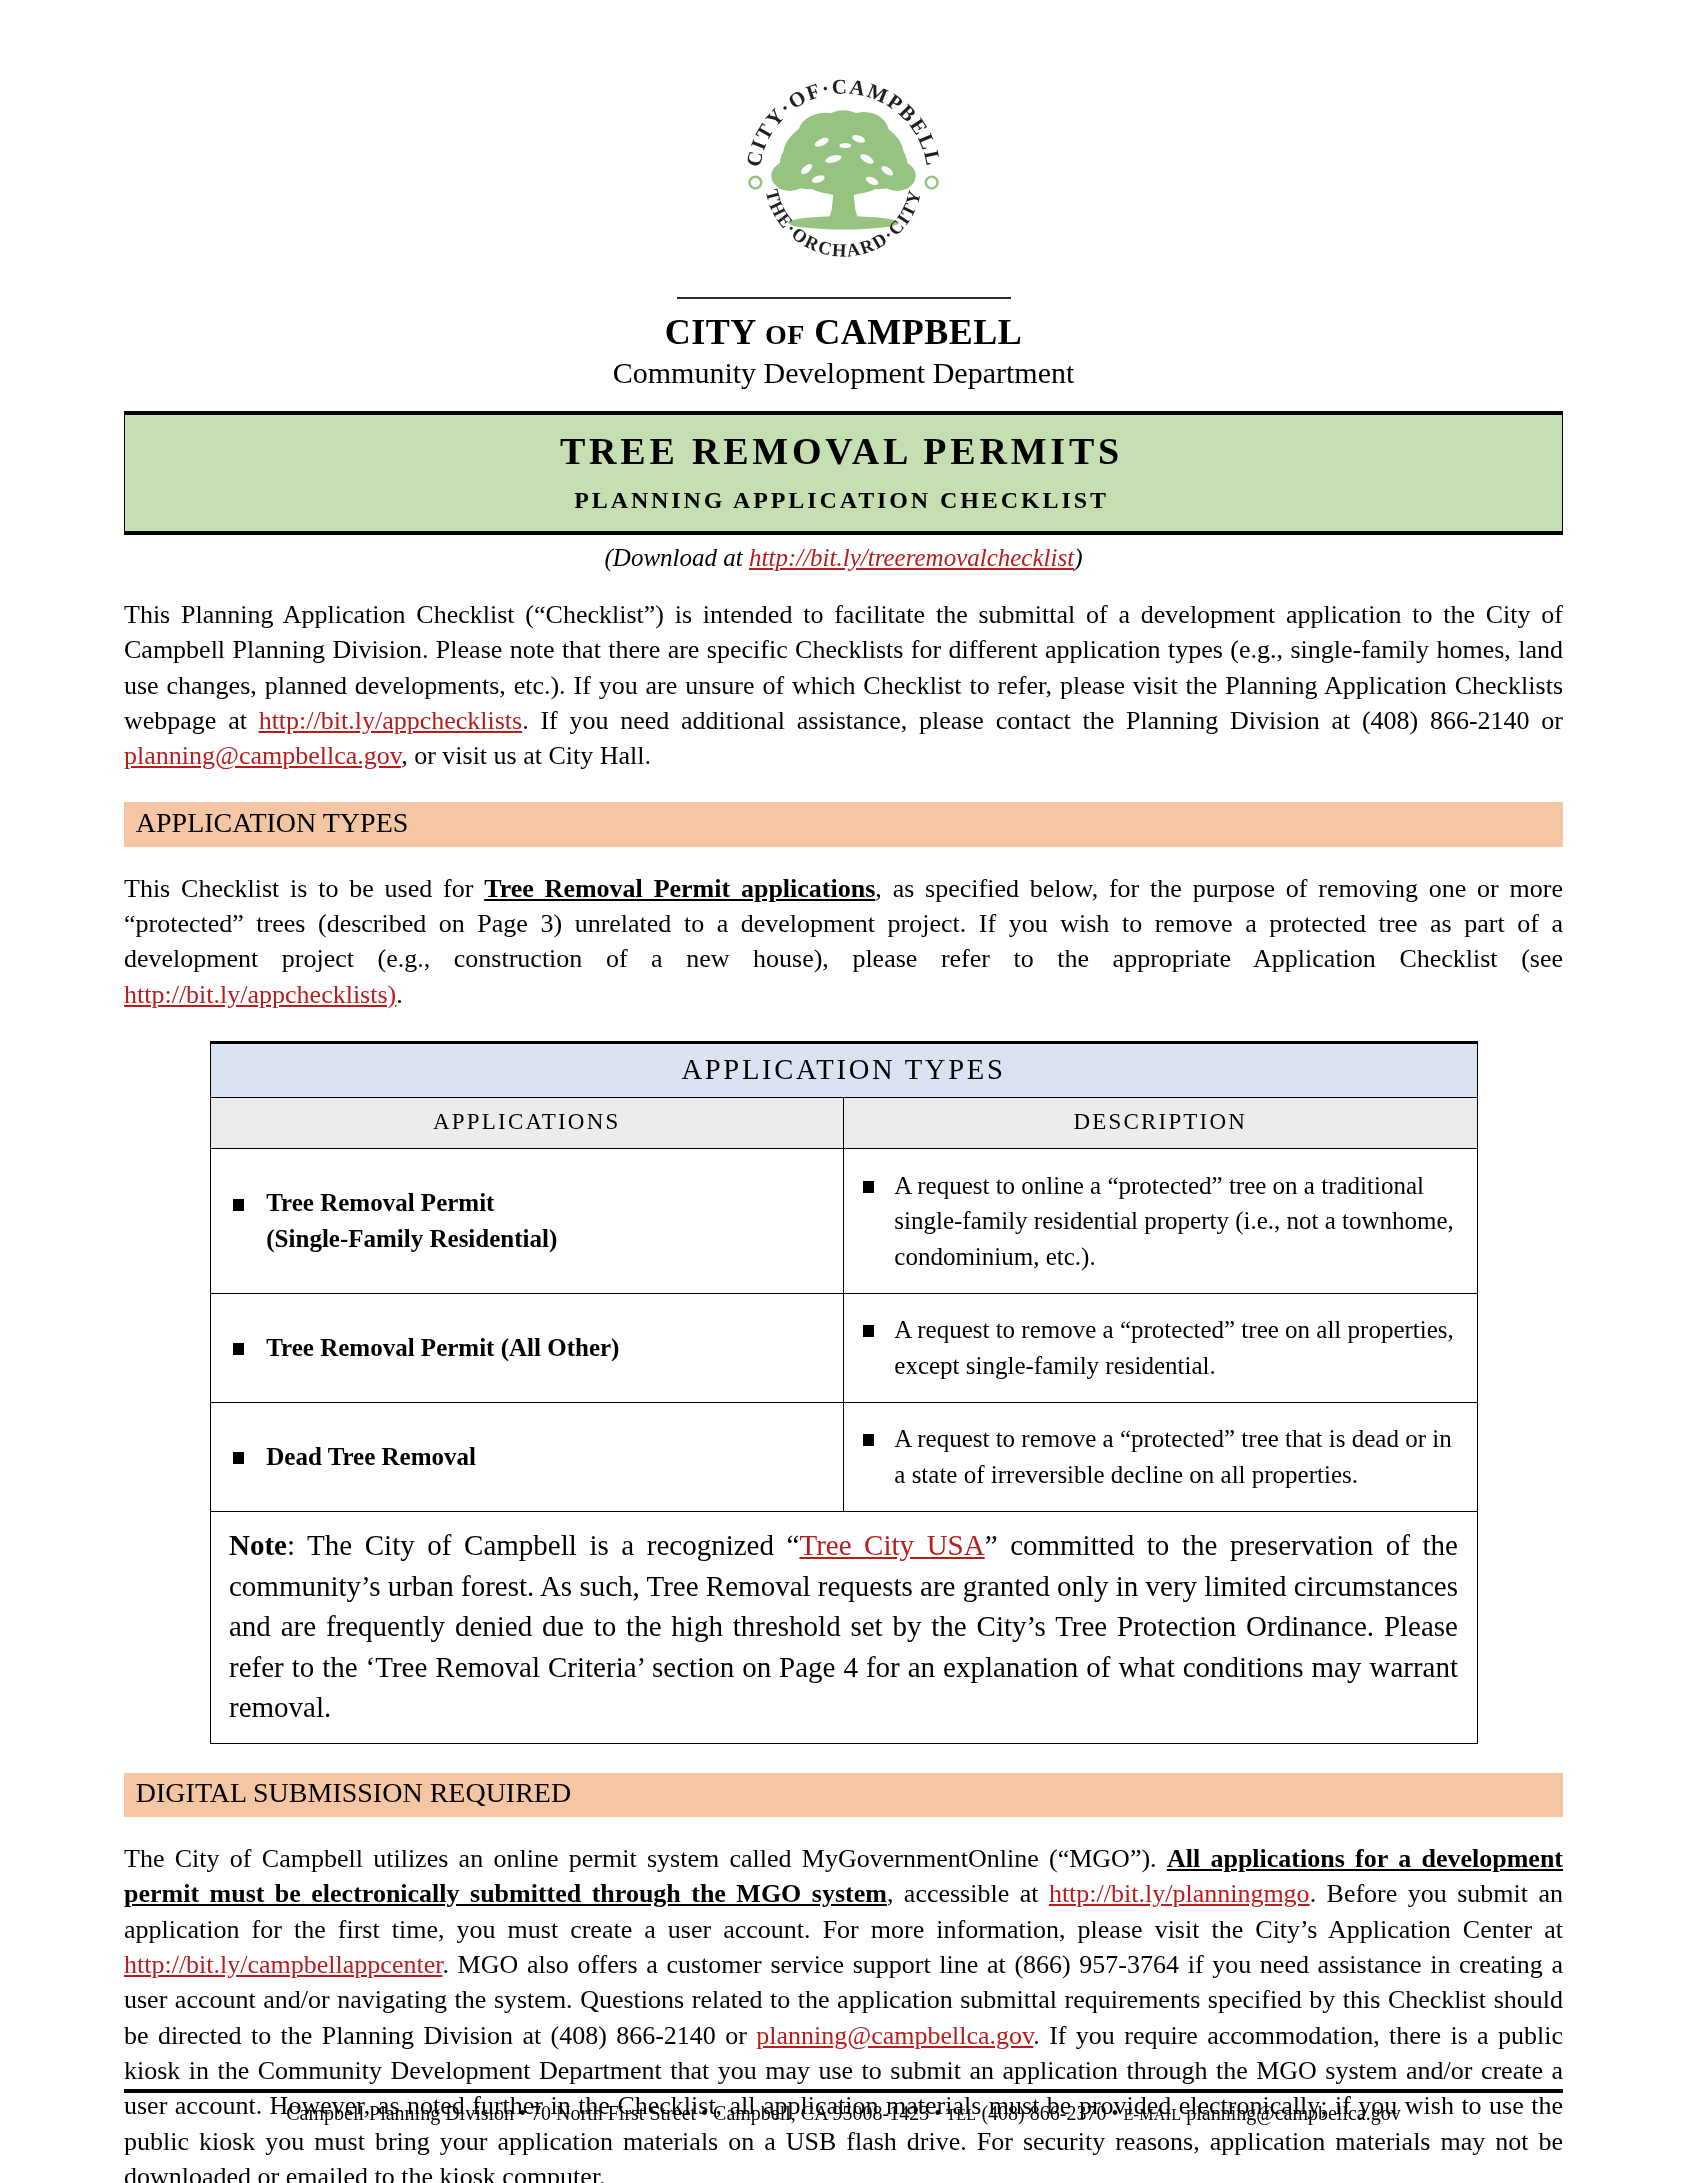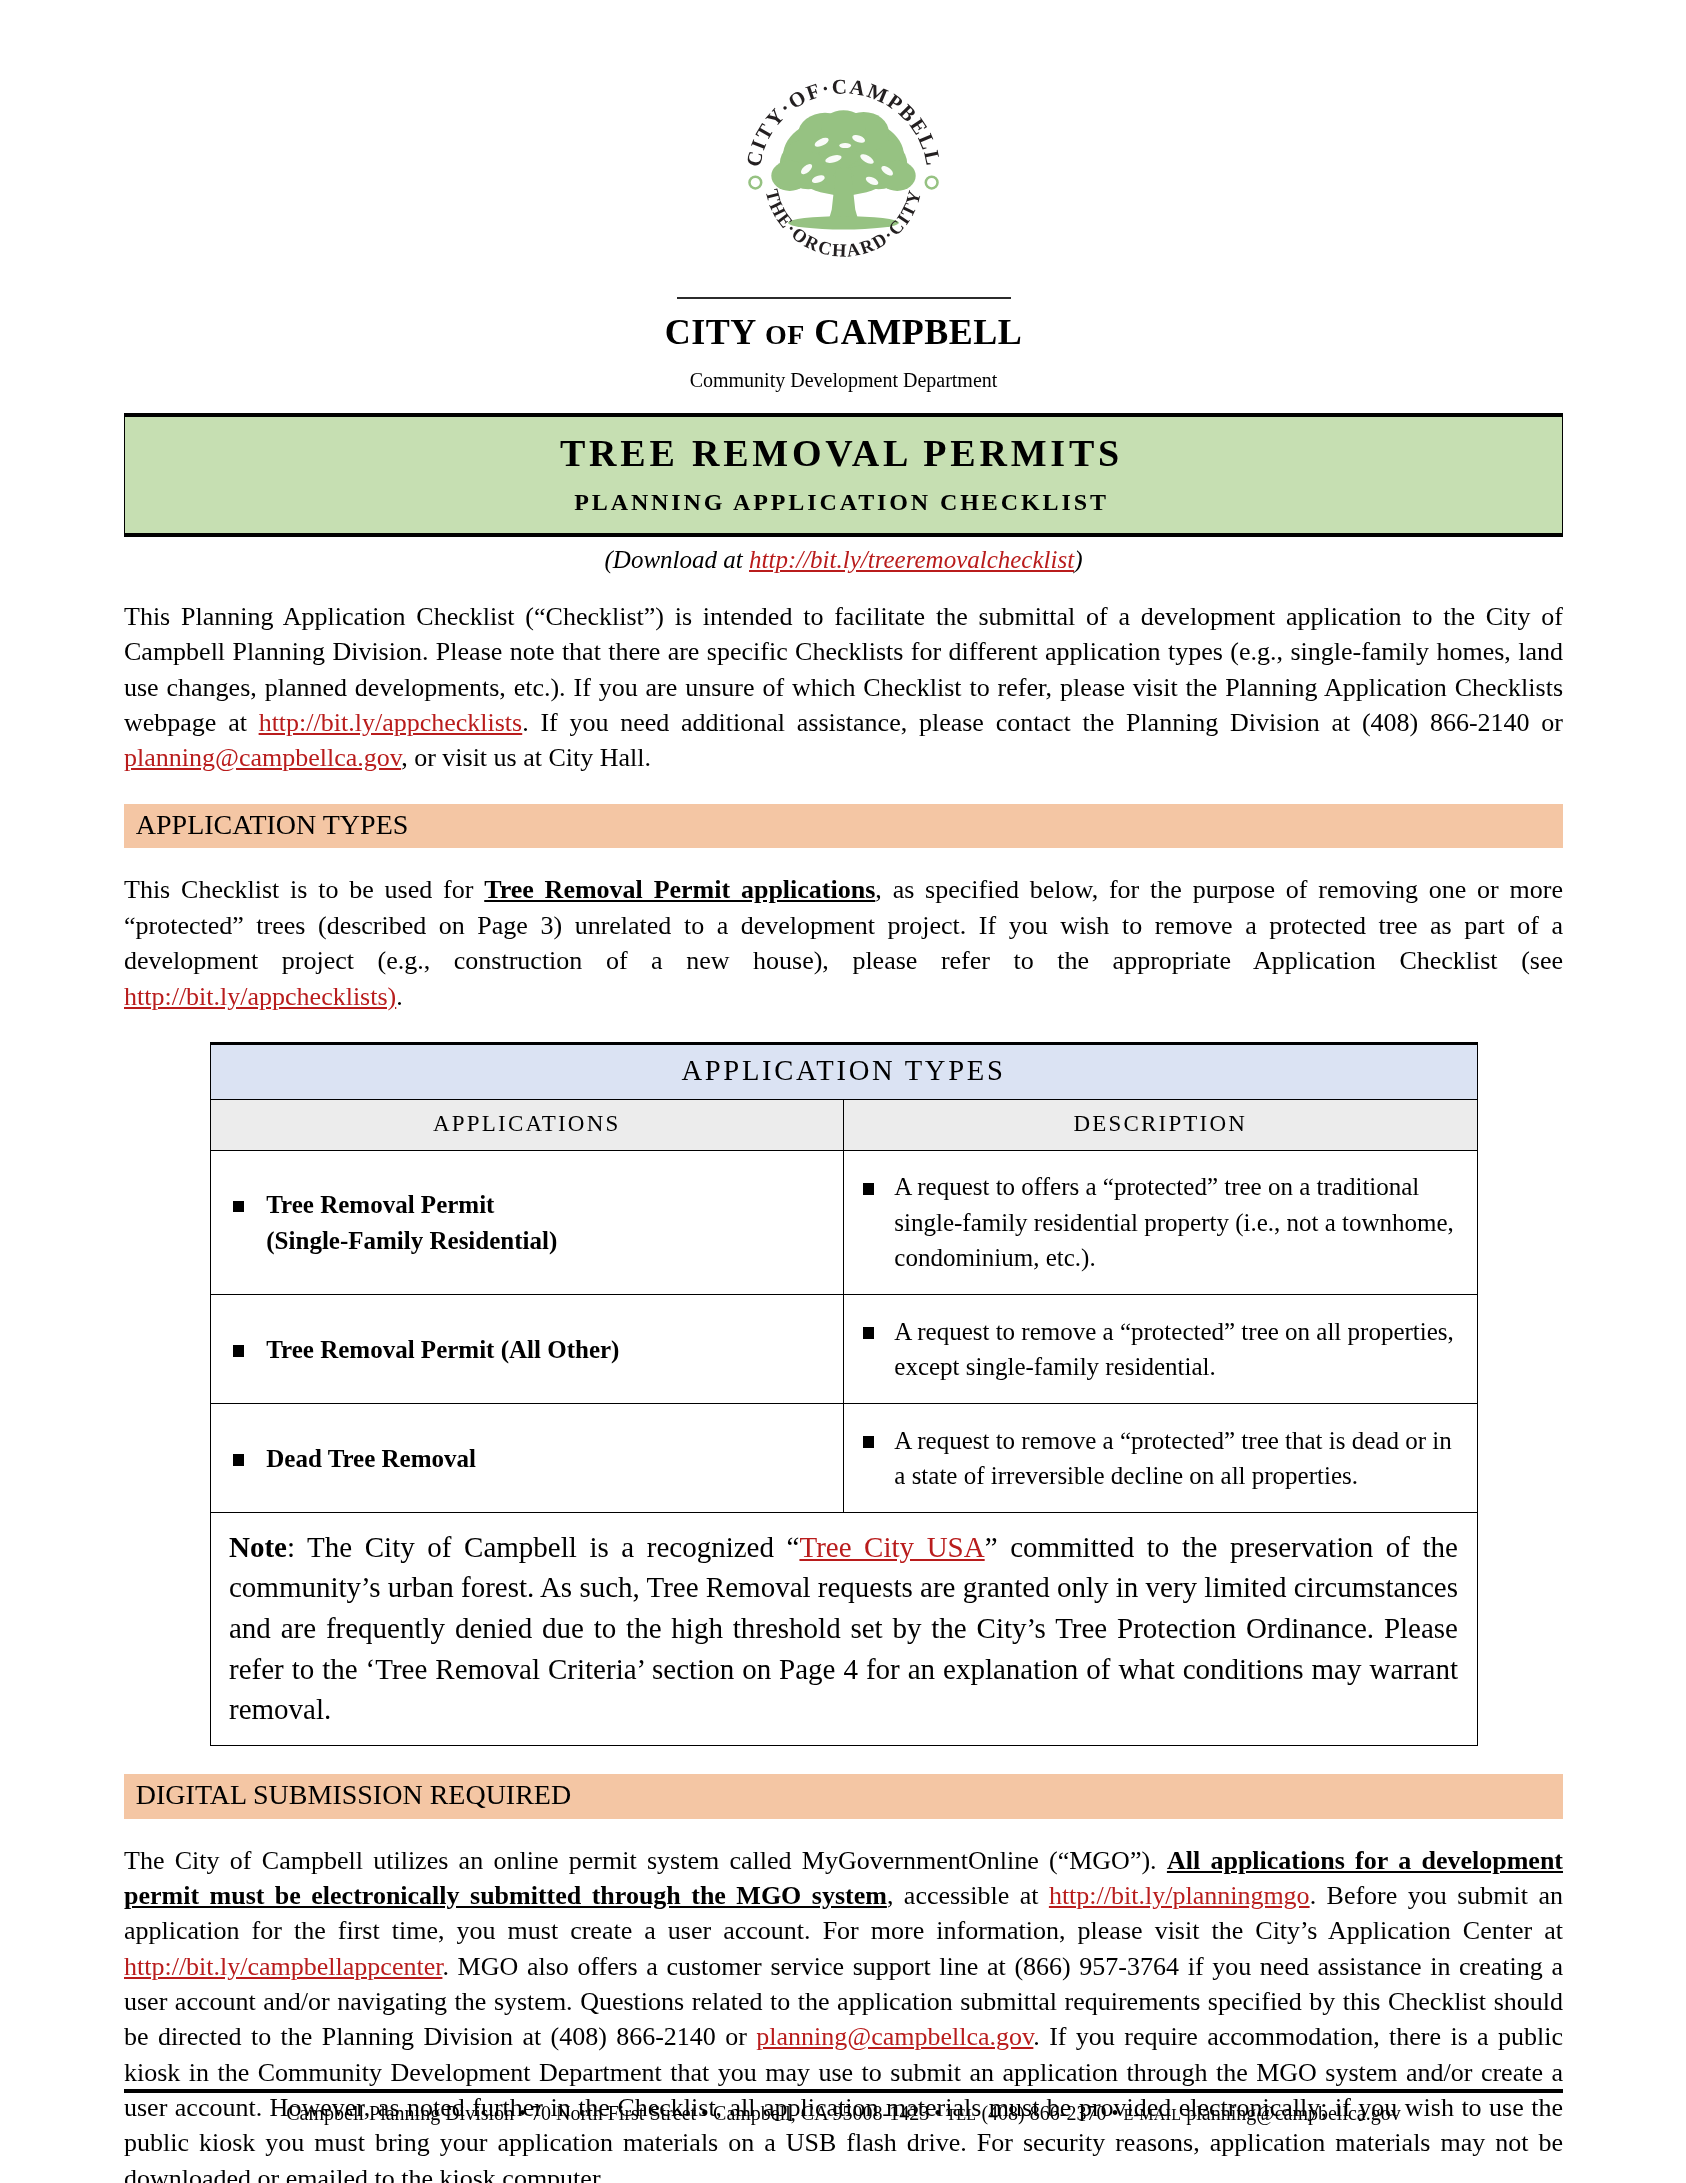--- a/index.html
+++ b/index.html
@@ -52,23 +52,23 @@
     font-size: 36px;
     font-weight: bold;
     letter-spacing: 0.5px;
     line-height: 1.06;
   }
   .city-title .smallcaps {
     font-size: 28px;
     font-weight: bold;
   }
   .dept-title {
-    font-size: 20px;
+    font-size: 30px;
     line-height: 1.12;
-    margin-top: 18px;
+    margin-top: 5px;
   }
 
   
   .banner {
     margin: 22px 124px 0 124px;
     background: #c6dfb2;
     border-top: 4.2px solid #000;
     border-bottom: 4.2px solid #000;
     border-left: 1.7px solid #000;
     border-right: 1.7px solid #000;
@@ -316,21 +316,21 @@
               <span class="sq"></span>
               <span class="bullet-text">
                 <span>Tree Removal Permit</span><br>
                 <span>(Single-Family Residential)</span>
               </span>
             </div>
           </td>
           <td class="col-desc desc-cell">
             <div class="bullet-row">
               <span class="sq"></span>
-              <span class="bullet-text">A request to offers a “protected” tree on a traditional single-family residential property (i.e., not a townhome, condominium, etc.).</span>
+              <span class="bullet-text">A request to online a “protected” tree on a traditional single-family residential property (i.e., not a townhome, condominium, etc.).</span>
             </div>
           </td>
         </tr>
 
         <tr>
           <td class="col-app app-cell">
             <div class="bullet-row">
               <span class="sq"></span>
               <span class="bullet-text">Tree Removal Permit (All Other)</span>
             </div>

